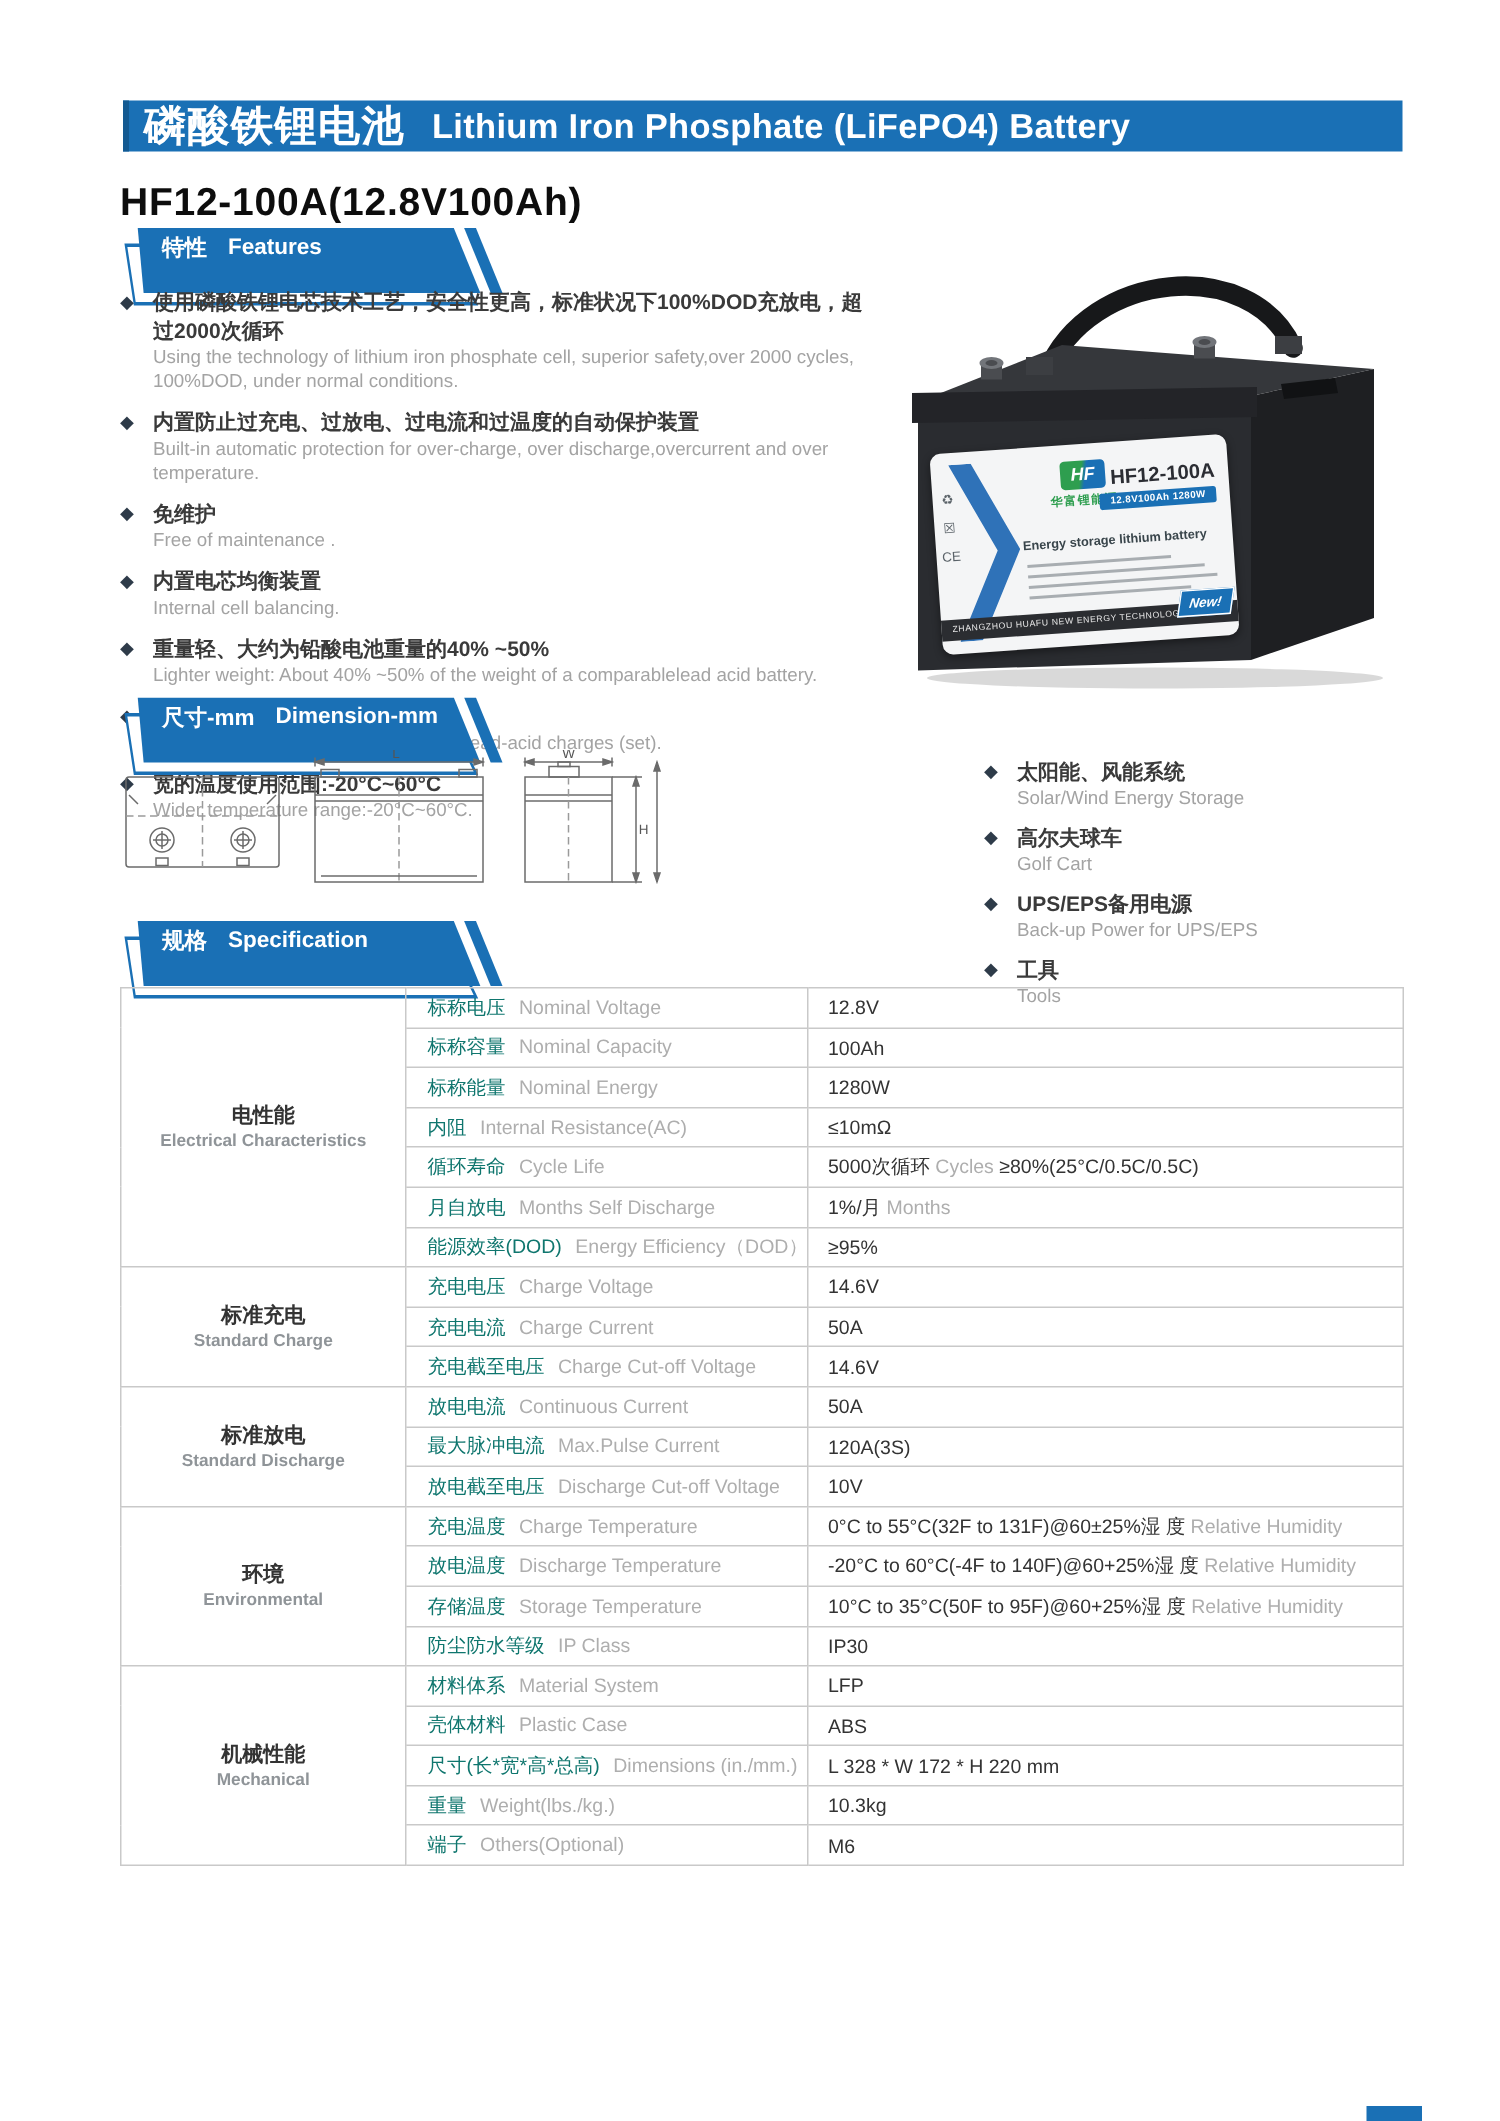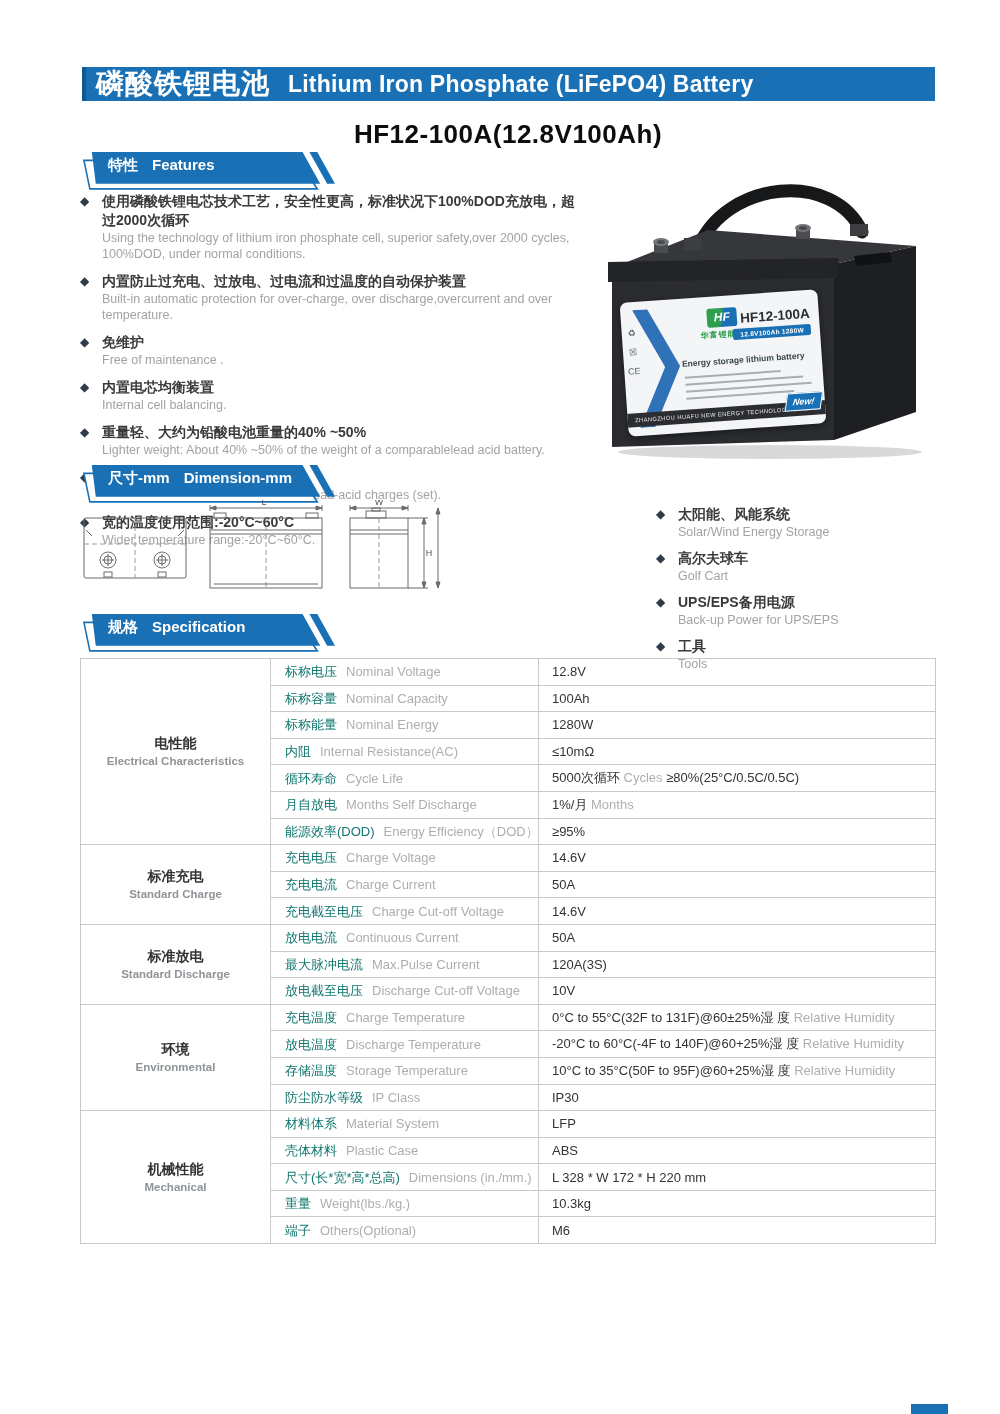--- a/index.html
+++ b/index.html
@@ -6,25 +6,25 @@
   html,body { background:#e8e8e8; }
   body { font-family:"Liberation Sans","DejaVu Sans",sans-serif; }
   .page { position:relative; width:1000px; height:1414px; background:#ffffff; margin:0 auto; overflow:hidden; }
 
   
   .header-bar { position:absolute; left:82px; top:67px; width:853px; height:34px;
     background:#1a70b5; display:flex; align-items:center; padding-left:14px; }
   .header-bar .accent-edge { position:absolute; left:0; top:0; width:4px; height:100%; background:#135a92; }
   .header-zh { color:#fff; font-weight:bold; font-size:28px; letter-spacing:1px; }
   .header-en { color:#fff; font-weight:bold; font-size:23px; margin-left:18px; letter-spacing:0.2px; }
-  .model-title { position:absolute; left:80px; top:119px; width:856px; text-align:center;
+  .model-title { position:absolute; left:80px; top:119px; width:856px; text-align:left;
     font-size:26px; font-weight:bold; color:#0d0d0d; letter-spacing:0.5px; }
 
   
-  .banner { position:absolute; width:256px; height:38px; }
+  .banner { position:absolute; width:256px; height:52px; }
   .banner svg { position:absolute; left:0; top:0; width:100%; height:100%; }
   .banner-label { position:absolute; left:28px; top:4px; display:flex; gap:14px;
     color:#fff; font-weight:bold; font-size:15px; white-space:nowrap; }
 
   
   .bullet-list { position:absolute; }
   .bullet-item { margin-bottom:10px; }
   .bullet-row { display:flex; }
   .diamond { color:#2e3b49; font-size:12px; line-height:19px; width:22px; flex:none; }
   .b-zh { font-size:14px; font-weight:bold; color:#3a3a3a; line-height:19px; }

